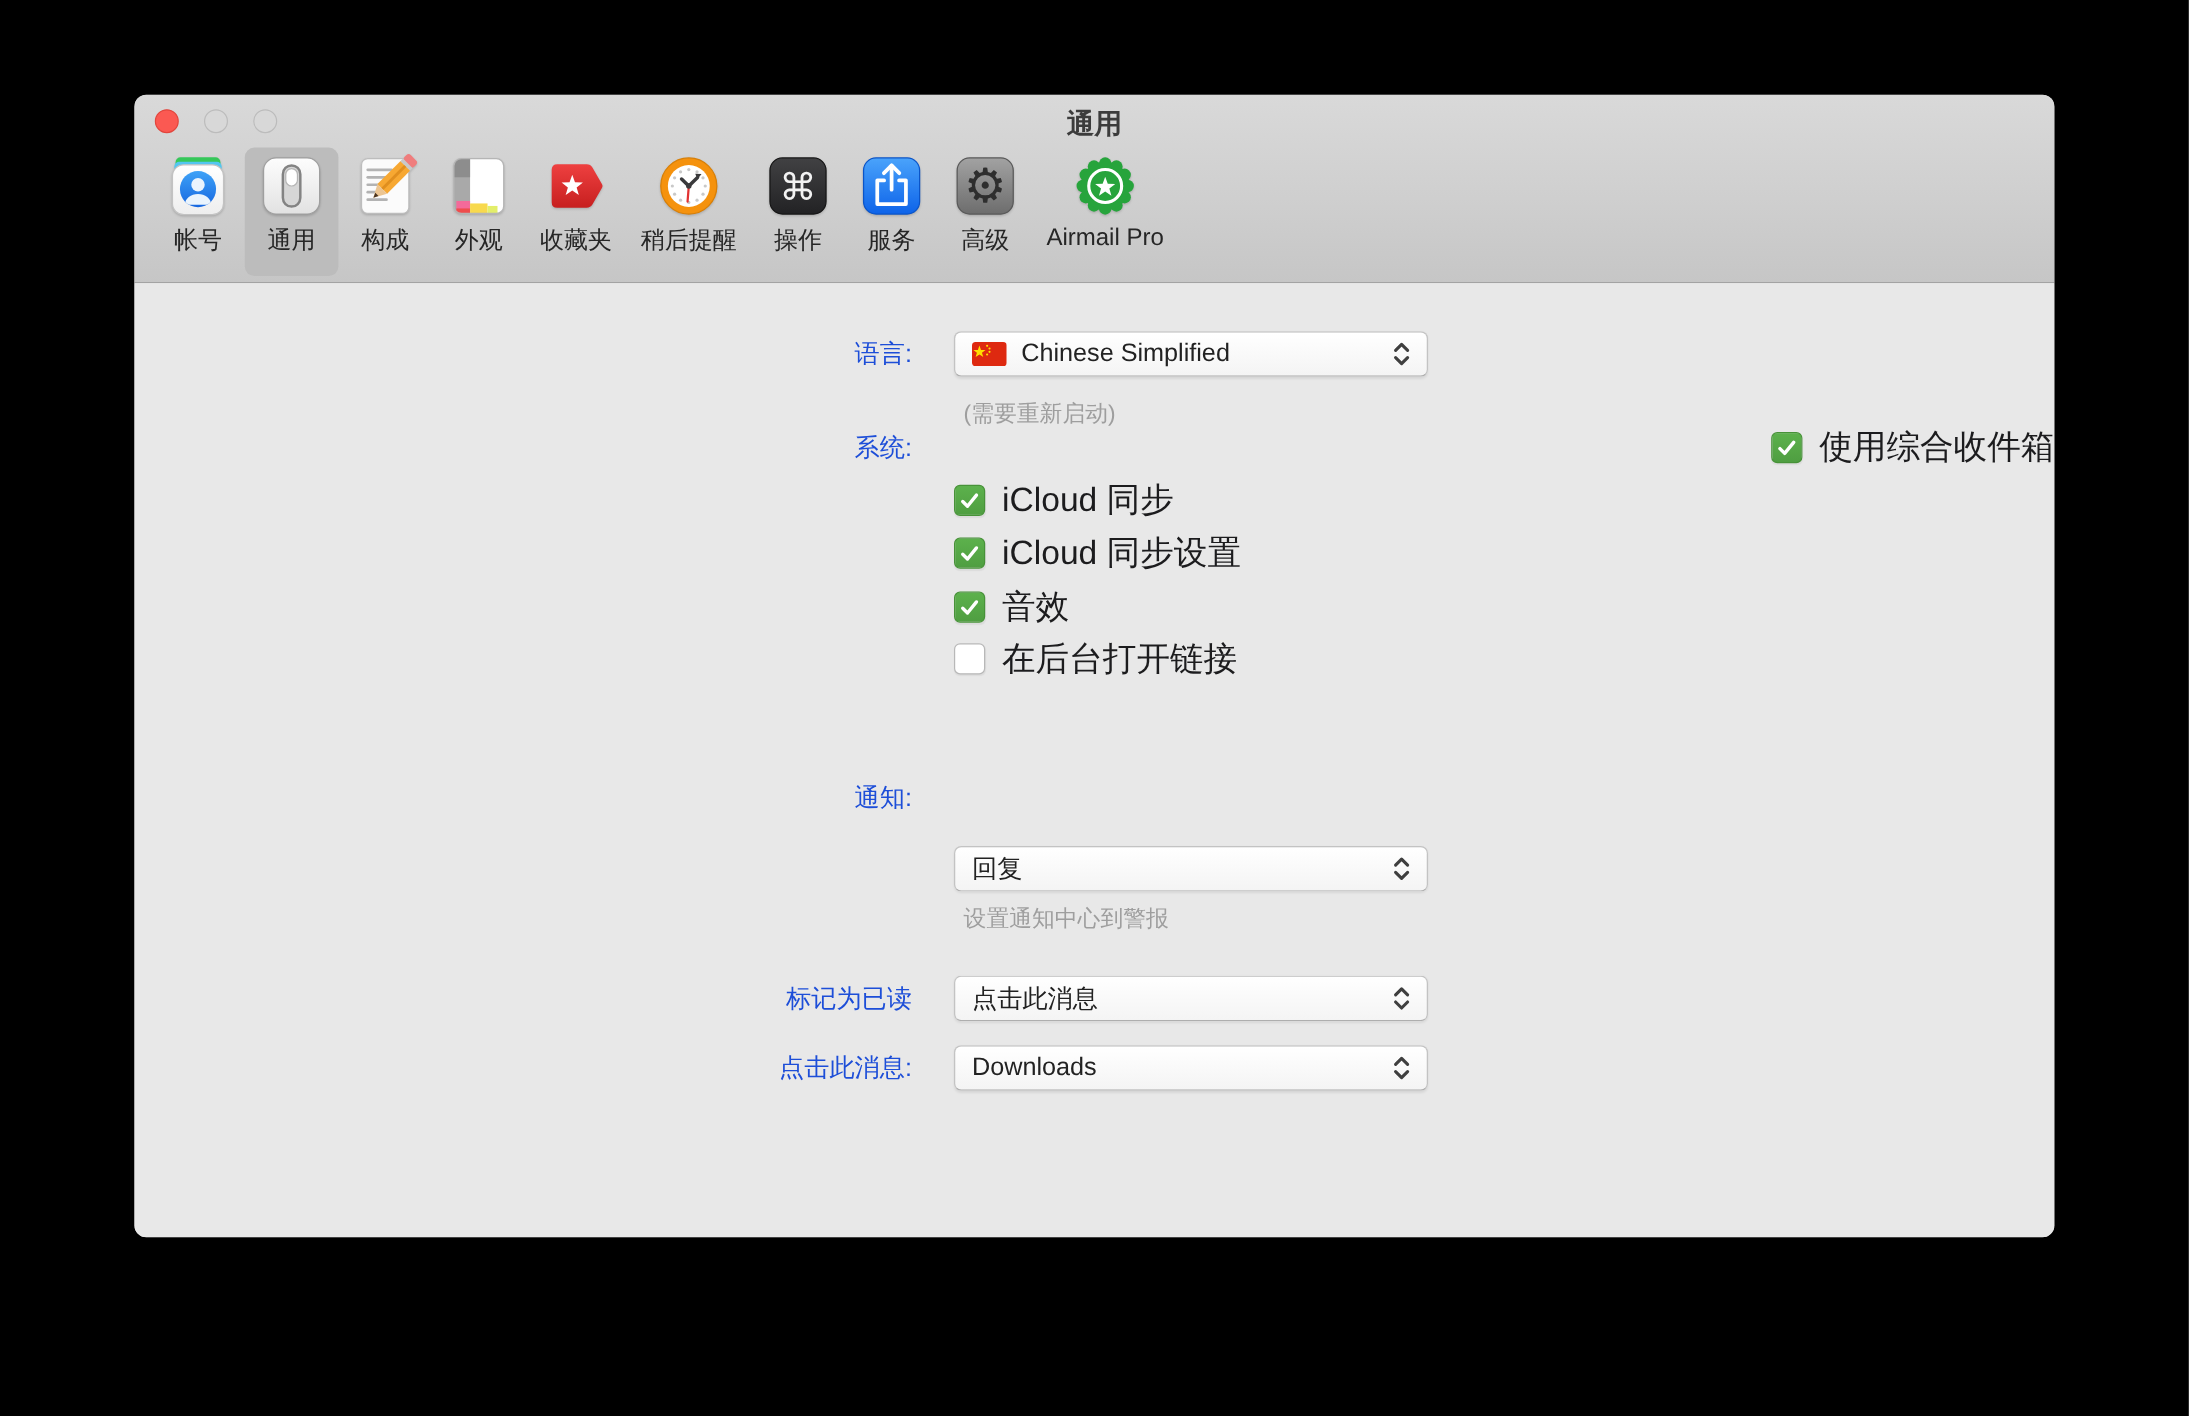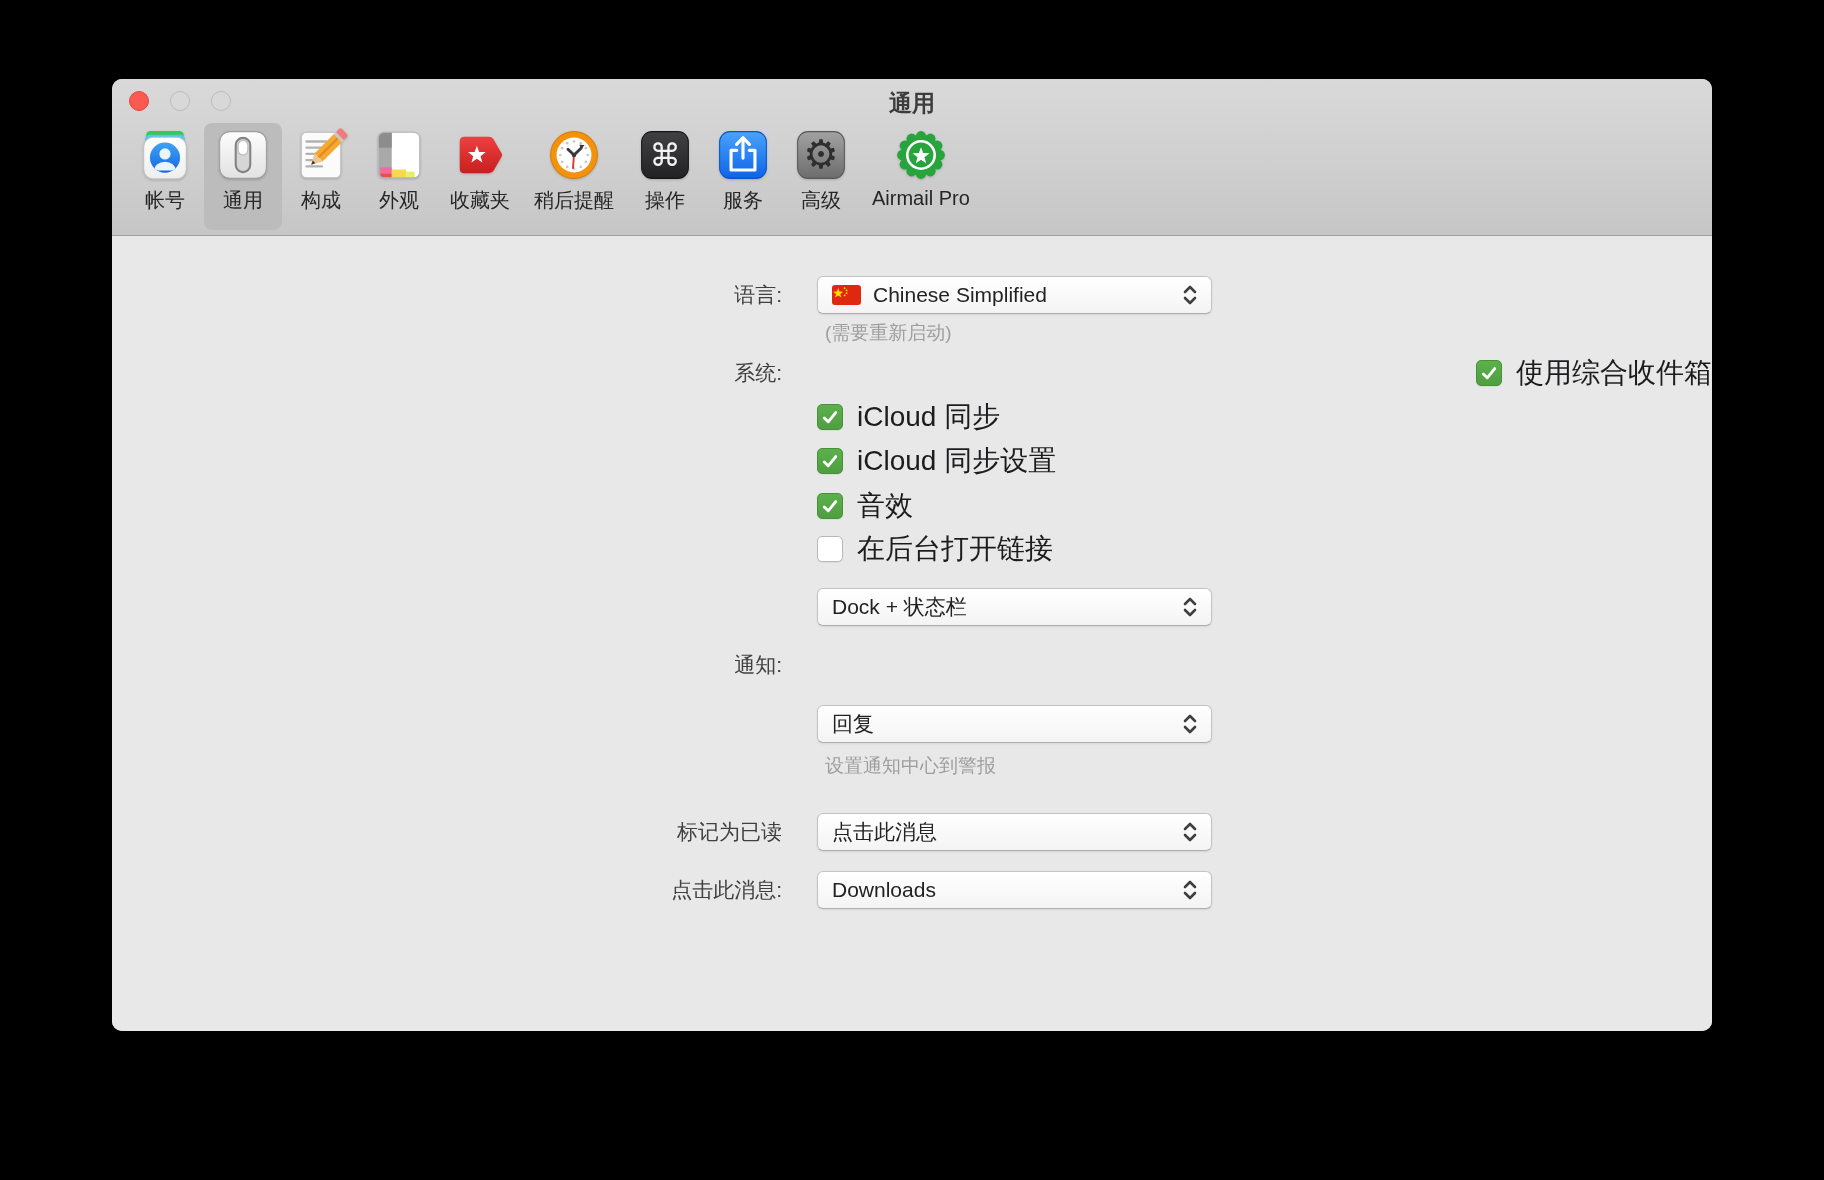--- a/index.html
+++ b/index.html
@@ -38,22 +38,22 @@
     padding:5px 12px 16px;border-radius:8px;gap:5px;cursor:default;
   }
   .toolbar-item.checked{background:#bcbcbc;}
   .tb-icon{width:54px;height:54px;filter:drop-shadow(0 1px 1px rgba(0,0,0,.18));}
   .tb-icon svg{width:54px;height:54px;display:block;}
   .tb-label{font-size:20px;color:#262626;white-space:nowrap;}
   
   .content{position:relative;height:795px;background:#e8e8e8;}
   .row{position:absolute;left:0;width:100%;display:flex;align-items:center;}
   .row-label{
-    width:648px;text-align:right;font-size:21px;color:#404040;
-    font-weight:500;flex:none;margin-left:22px;
+    width:648px;text-align:right;font-size:21px;color:#1d4ed8;
+    font-weight:500;flex:none;
   }
   .row-field{margin-left:35px;display:flex;align-items:center;}
   .caption{font-size:19px;color:#9e9e9e;}
   
   .select{
     position:relative;width:395px;height:38px;box-sizing:border-box;
     background:linear-gradient(180deg,#ffffff 0%,#f4f4f4 100%);
     border:1px solid #c3c3c3;border-bottom-color:#aeaeae;border-radius:6px;
     box-shadow:0 1px 2px rgba(0,0,0,.08);
     display:flex;align-items:center;padding:0 44px 0 14px;cursor:default;
@@ -328,21 +328,21 @@
           <span class="chev">
             <svg viewBox="0 0 20 24" width="20" height="24" fill="none" stroke="#3f3f3f" stroke-width="2.6" stroke-linecap="round" stroke-linejoin="round">
               <path d="M5 9 L10 4 L15 9"></path>
                 <path d="M5 15 L10 20 L15 15"></path>
             </svg>
           </span>
         </div>
       </div>
     </div>
 
-    <div class="row" style="top:84px;">
+    <div class="row" style="top:96px;">
       <div class="row-label"></div>
       <div class="row-field" style="margin-left:43px;">
         <span class="caption">(需要重新启动)</span>
       </div>
     </div>
 
     <div class="row" style="top:124px;height:26px;justify-content:space-between;">
       <div class="row-label">系统:</div>
       <div class="row-field check-field">
         <span class="checkbox checked">
@@ -393,34 +393,20 @@
     <div class="row" style="top:300px;height:26px;text-align:center;">
       <div class="row-label"></div>
       <div class="row-field check-field">
         <span class="checkbox">
           
         </span>
         <span class="check-label">在后台打开链接</span>
       </div>
     </div>
 
-    <div class="row" style="top:352px;">
-      <div class="row-label"></div>
-      <div class="row-field">
-        <div class="select">
-          <span class="select-text">Dock + 状态栏</span>
-          <span class="chev">
-            <svg viewBox="0 0 20 24" width="20" height="24" fill="none" stroke="#3f3f3f" stroke-width="2.6" stroke-linecap="round" stroke-linejoin="round">
-              <path d="M5 9 L10 4 L15 9"></path>
-                <path d="M5 15 L10 20 L15 15"></path>
-            </svg>
-          </span>
-        </div>
-      </div>
-    </div>
 
     <div class="row" style="top:415px;">
       <div class="row-label">通知:</div>
     </div>
 
     <div class="row" style="top:469px;">
       <div class="row-label"></div>
       <div class="row-field">
         <div class="select">
           <span class="select-text">回复</span>

